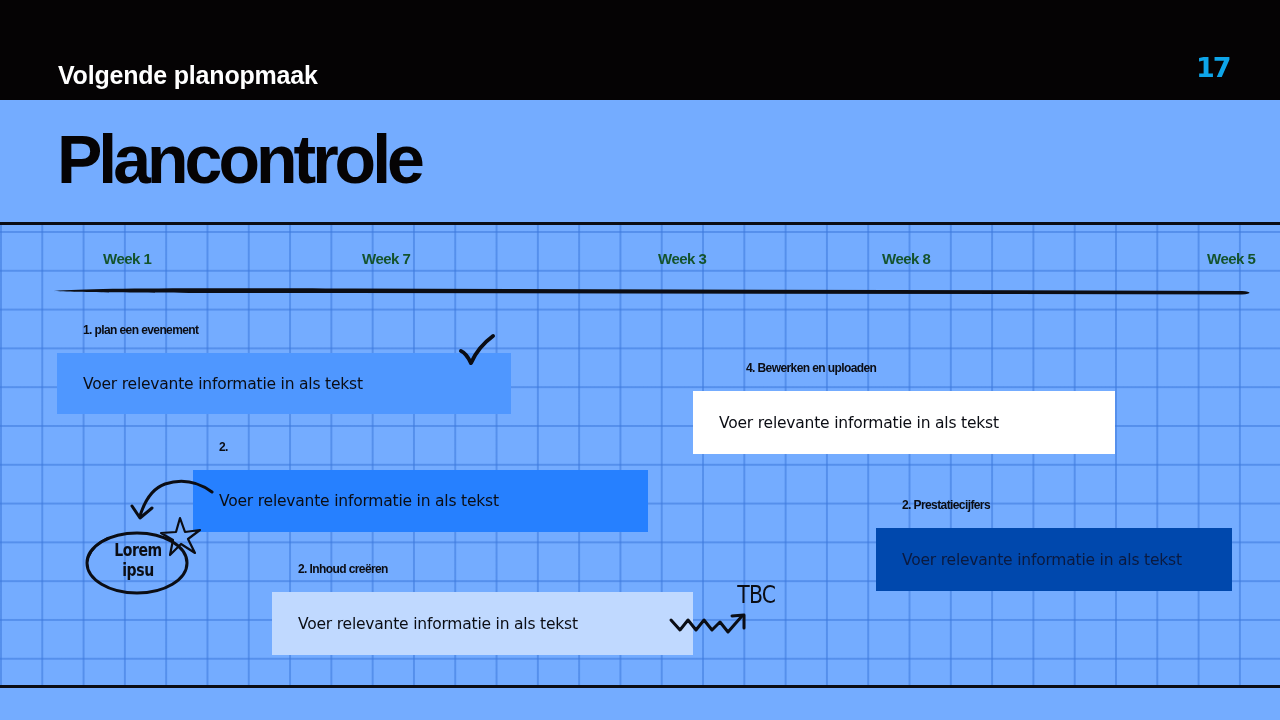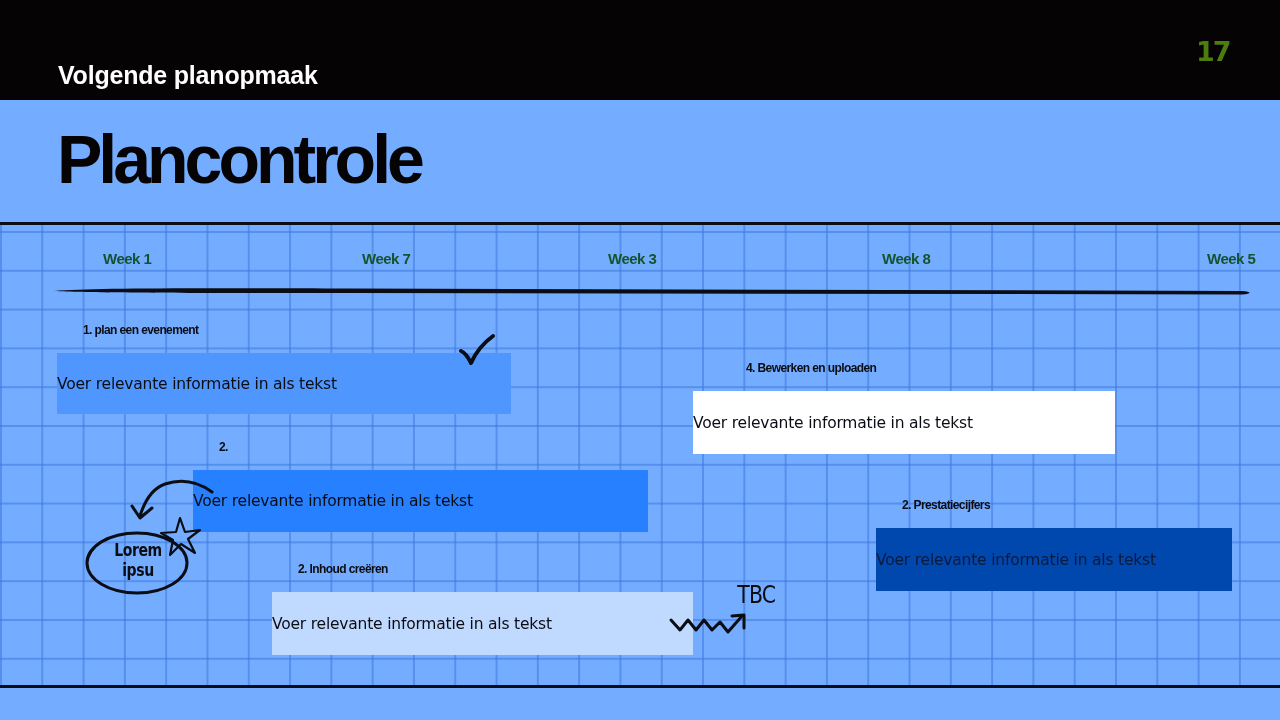--- a/index.html
+++ b/index.html
@@ -12,22 +12,22 @@
     }
     .topbar {
       position: absolute; left: 0; top: 0; width: 1280px; height: 100px;
       background: #050304;
     }
     .topbar .subtitle {
       position: absolute; left: 58px; top: 35px;
       color: #ffffff; font-size: 25px; font-weight: bold; letter-spacing: -0.2px; margin-top: 26px;
     }
     .topbar .page-num {
-      position: absolute; left: 1196px; top: 36px;
-      color: #4d7c0f; font-size: 27px; font-weight: bold; letter-spacing: -2px;
+      position: absolute; left: 1196px; top: 52px;
+      color: #0ea5e9; font-size: 27px; font-weight: bold; letter-spacing: -2px;
       font-family: "DejaVu Sans", sans-serif;
     }
     .title {
       position: absolute; left: 57px; top: 120px;
       font-size: 68px; font-weight: bold; letter-spacing: -4px; color: #050304;
       transform: scaleY(1.02);
     }
     .grid-area {
       position: absolute; left: 0; top: 222px; width: 1280px; height: 466px;
       border-top: 3px solid #0b0d14;
@@ -41,41 +41,41 @@
     }
     .week {
       position: absolute; top: 250px;
       font-size: 15px; font-weight: bold; letter-spacing: -0.5px; color: #14532d;
     }
     .timeline-line { position: absolute; left: 52px; top: 283px; width: 1202px; height: 14px; }
     .task-label {
       position: absolute; font-size: 12px; font-weight: bold; letter-spacing: -0.6px; color: #0b0d14;
     }
     .task-box {
-      position: absolute; display: flex; align-items: center; 
+      position: absolute; display: flex; align-items: center; padding-left: 26px;
       font-size: 16px; color: #0b0d14; font-family: "DejaVu Sans", sans-serif; letter-spacing: -0.2px;
     }
     .task-box span { font-size: 15.5px; }
     .doodle { position: absolute; }
   </style>
 </head>
 <body>
 
 <div class="topbar">
   <div class="subtitle">Volgende planopmaak</div>
   <div class="page-num">17</div>
 </div>
 
 <div class="title">Plancontrole</div>
 
 <div class="grid-area"></div>
 
 <div class="week" style="left:103px">Week 1</div>
 <div class="week" style="left:362px">Week 7</div>
-<div class="week" style="left:608px">Week 3</div>
+<div class="week" style="left:658px">Week 3</div>
 <div class="week" style="left:882px">Week 8</div>
 <div class="week" style="left:1207px">Week 5</div>
 
 <svg class="timeline-line" viewBox="0 0 1202 14">
   <path d="M2 8 C 40 5, 120 5, 300 5.5 L 1190 8 C 1200 8.5, 1200 11, 1190 11.5 L 300 10 C 120 10, 40 10, 2 8 Z" fill="#0b0d14"></path>
 </svg>
 
 <div class="task-label" style="left:83px; top:323px">1. plan een evenement</div>
 <div class="task-box" style="left:57px; top:353px; width:454px; height:61px; background:#4f97ff;">
   <span>Voer relevante informatie in als tekst</span>

